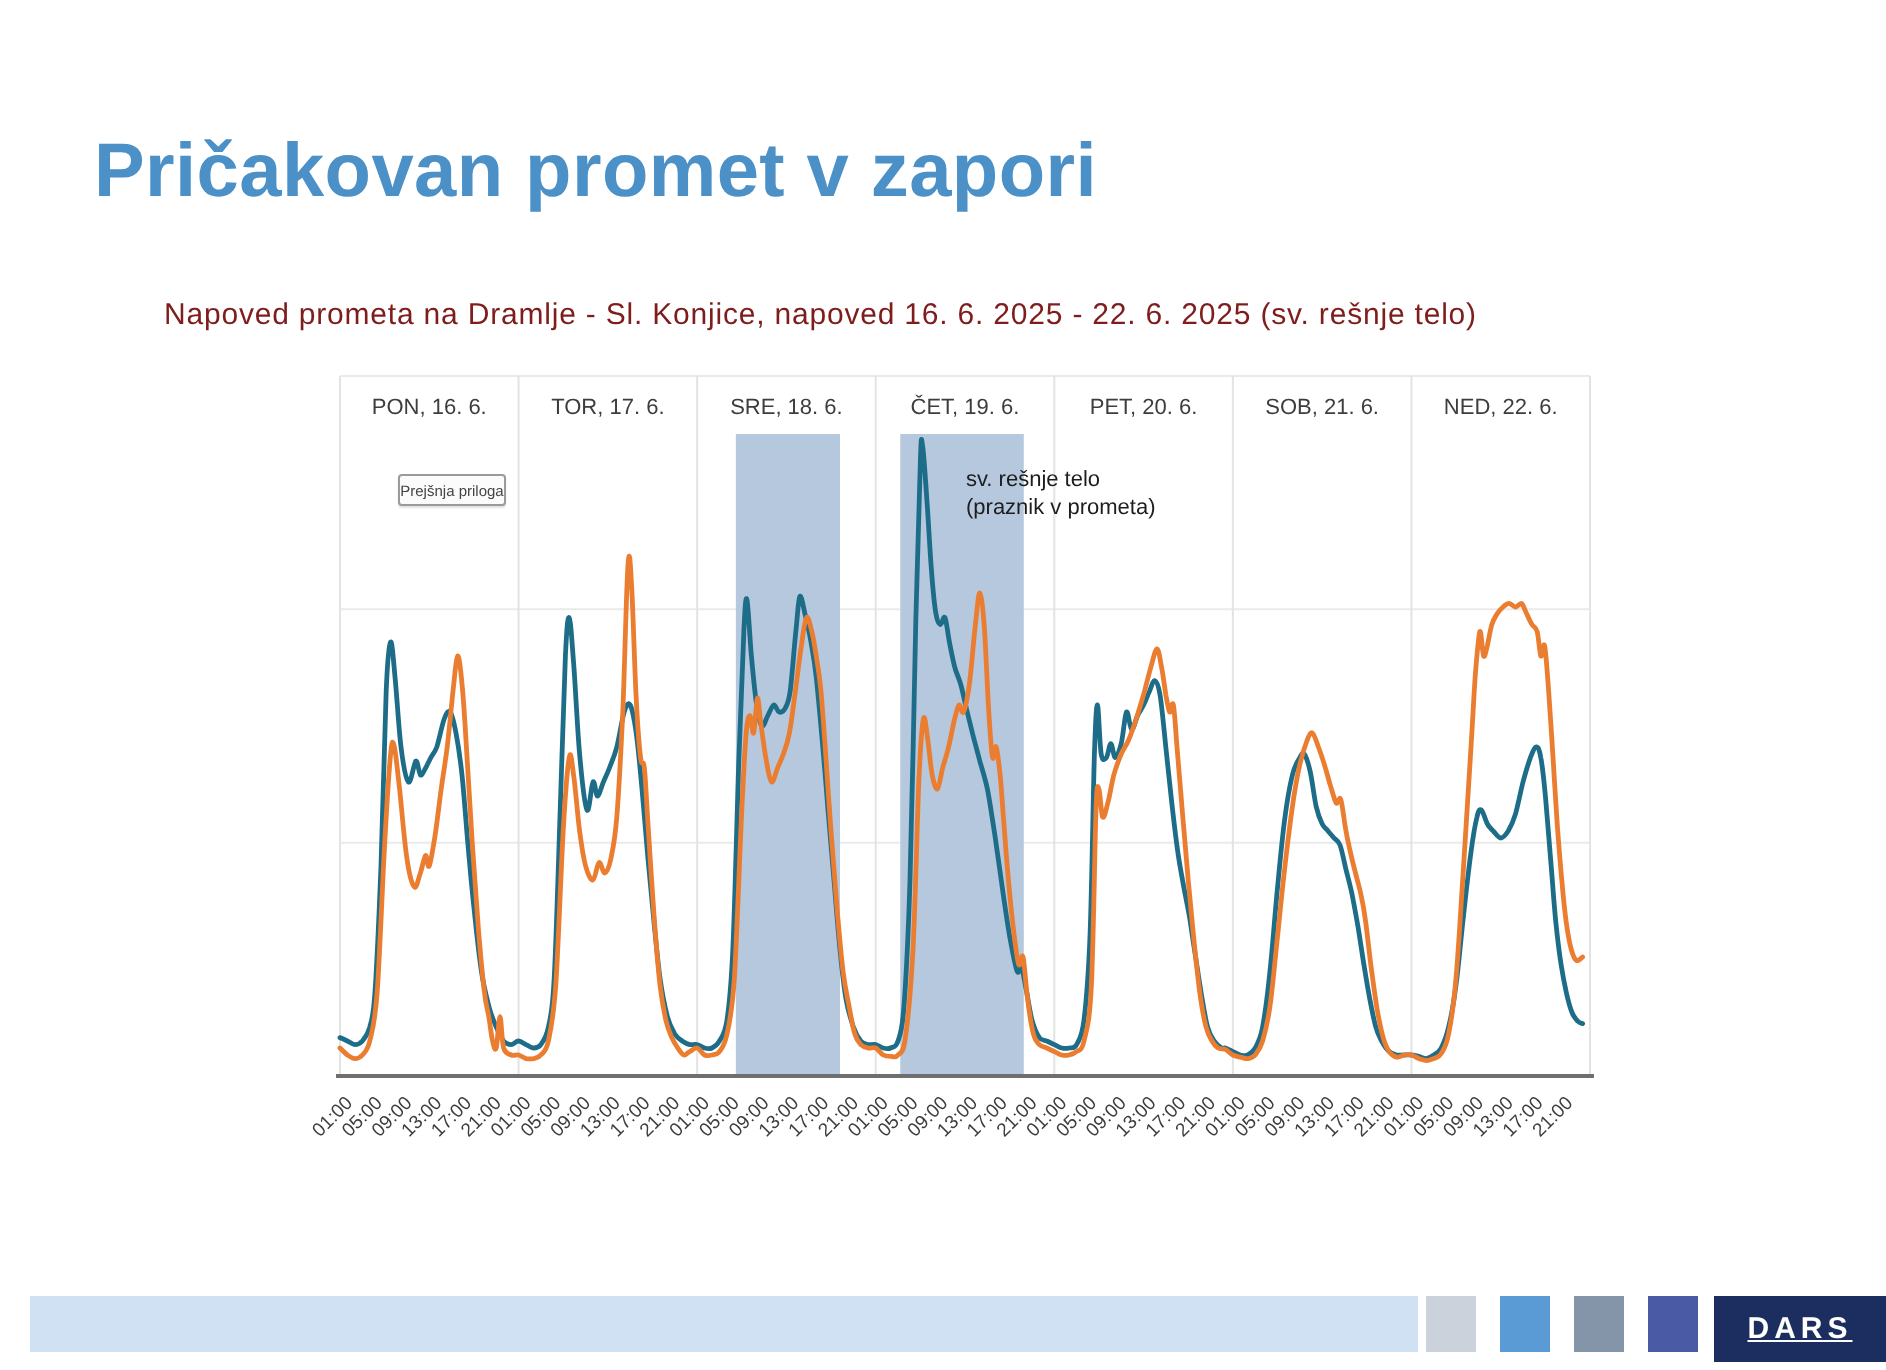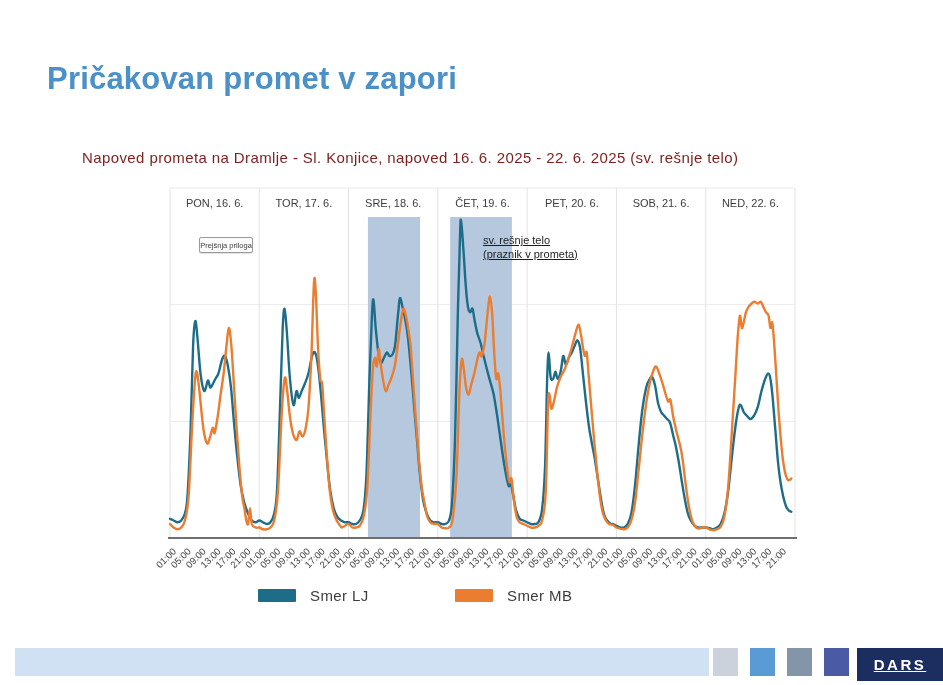--- a/index.html
+++ b/index.html
@@ -1,26 +1,26 @@
 <!DOCTYPE html>
 <html><head>
 <meta charset="utf-8">
 <style>
   html,body{margin:0;padding:0;background:#ffffff;}
   .slide{position:relative;width:943px;height:685px;background:#ffffff;overflow:hidden;
          font-family:"Liberation Sans",sans-serif;}
-  .slide-title{position:absolute;left:47px;top:40px;font-size:31px;font-weight:700;
+  .slide-title{position:absolute;left:47px;top:40px;font-size:38px;font-weight:700;
                color:#4b90c7;letter-spacing:0.2px;}
   .chart-title{position:absolute;left:82px;top:149px;font-size:15px;color:#7f1d1d;
                letter-spacing:0.4px;}
   .prev-btn{position:absolute;left:199px;top:237px;width:54px;height:16px;
             font-family:"Liberation Sans",sans-serif;font-size:7.5px;color:#444444;
             background:#fbfbfb;border:1px solid #9a9a9a;border-radius:2px;
             box-shadow:0 1px 1px rgba(0,0,0,0.12);padding:0;line-height:15px;text-align:center;}
-  .annotation{position:absolute;left:483px;top:233px;font-size:11px;color:#1d1d1d;line-height:14px;text-decoration:underline;}
+  .annotation{position:absolute;left:483px;top:233px;font-size:11px;color:#1d1d1d;line-height:14px;}
   .chart-svg{position:absolute;left:75px;top:165px;}
   .legend{position:absolute;left:0;top:587px;width:943px;height:18px;}
   .legend-item{position:absolute;display:flex;align-items:center;cursor:pointer;}
   .legend-item .swatch{width:38px;height:13px;border-radius:1px;}
   .legend-item .lbl{margin-left:14px;font-size:15px;color:#3d3d3d;letter-spacing:0.4px;}
   .footer-bar{position:absolute;left:15px;top:648px;width:694px;height:28px;}
   .footer-sq{position:absolute;top:648px;width:25px;height:28px;}
   .dars-box{position:absolute;left:857px;top:648px;width:86px;height:33px;
             display:flex;align-items:center;justify-content:center;
             color:#ffffff;font-size:15px;font-weight:700;letter-spacing:2.5px;text-decoration:underline;}
@@ -102,30 +102,20 @@
       <path d="M95.0 359.0C95.6 359.6 97.5 361.6 98.7 362.5C100.0 363.4 101.2 364.3 102.4 364.3C103.7 364.3 104.9 364.0 106.2 362.5C107.4 361.0 108.6 360.8 109.9 355.5C111.1 350.3 112.4 347.3 113.6 331.0C114.8 314.7 116.2 277.3 117.3 257.5C118.4 237.7 119.5 220.2 120.3 212.0C121.1 203.8 121.4 205.6 122.2 208.5C122.9 211.4 123.7 220.2 124.8 229.5C125.8 238.8 127.2 256.3 128.5 264.5C129.7 272.7 131.1 277.3 132.2 278.5C133.3 279.7 134.2 274.1 135.2 271.5C136.1 268.9 137.0 263.3 137.8 262.8C138.5 262.2 138.8 269.8 139.6 268.0C140.4 266.3 141.6 258.7 142.6 252.3C143.6 245.8 144.6 236.8 145.6 229.5C146.6 222.2 147.6 216.7 148.6 208.5C149.6 200.3 150.7 188.1 151.5 180.5C152.4 172.9 153.0 163.6 153.8 163.0C154.5 162.4 155.3 169.4 156.0 177.0C156.8 184.6 157.4 195.1 158.2 208.5C159.1 221.9 160.2 242.3 161.2 257.5C162.2 272.7 163.2 287.3 164.2 299.5C165.2 311.8 166.3 323.7 167.2 331.0C168.0 338.3 168.7 339.2 169.4 343.3C170.1 347.3 170.6 352.9 171.3 355.5C171.9 358.1 172.5 361.0 173.1 359.0C173.7 357.0 174.4 343.3 175.0 343.3C175.6 343.3 175.9 355.8 176.8 359.0C177.8 362.2 179.3 361.9 180.6 362.5C181.8 363.1 183.0 362.2 184.3 362.5C185.5 362.8 186.8 364.0 188.0 364.3C189.2 364.5 190.5 364.5 191.7 364.3C193.0 364.0 194.2 364.0 195.4 362.5C196.7 361.0 197.9 361.3 199.2 355.5C200.4 349.7 201.6 345.0 202.9 327.5C204.1 310.0 205.5 269.5 206.6 250.5C207.7 231.5 208.7 218.4 209.6 213.8C210.5 209.1 210.9 216.4 211.8 222.5C212.7 228.6 213.8 242.9 214.8 250.5C215.8 258.1 216.7 263.9 217.8 268.0C218.9 272.1 220.4 275.3 221.5 275.0C222.6 274.7 223.5 266.8 224.5 266.3C225.5 265.7 226.4 271.8 227.4 271.5C228.4 271.2 229.4 269.2 230.4 264.5C231.4 259.8 232.4 255.8 233.4 243.5C234.4 231.3 235.4 212.0 236.4 191.0C237.3 170.0 238.2 128.0 239.0 117.5C239.7 107.0 240.2 116.9 240.8 128.0C241.5 139.1 242.3 169.7 243.1 184.0C243.8 198.3 244.6 207.9 245.3 213.8C246.0 219.6 246.5 213.5 247.2 219.0C247.8 224.5 248.2 234.8 249.0 247.0C249.8 259.3 251.0 279.1 252.0 292.5C253.0 305.9 254.0 318.8 255.0 327.5C256.0 336.3 257.0 340.6 257.9 345.0C258.9 349.4 259.9 351.4 260.9 353.8C261.9 356.1 262.9 357.5 263.9 359.0C264.9 360.5 265.9 362.2 266.9 362.5C267.9 362.8 268.7 361.3 269.9 360.8C271.0 360.2 272.3 358.7 273.6 359.0C274.8 359.3 276.1 361.9 277.3 362.5C278.5 363.1 279.8 362.8 281.0 362.5C282.3 362.2 283.5 362.5 284.7 360.8C286.0 359.0 287.2 358.1 288.5 352.0C289.7 345.9 290.9 342.7 292.2 324.0C293.4 305.3 294.9 260.4 295.9 240.0C296.9 219.6 297.4 209.4 298.1 201.5C298.8 193.6 299.4 192.8 300.0 192.8C300.6 192.8 301.2 203.0 301.8 201.5C302.5 200.0 303.1 184.6 303.7 184.0C304.3 183.4 304.8 192.8 305.6 198.0C306.3 203.3 307.3 210.8 308.2 215.5C309.0 220.2 309.8 225.4 310.8 226.0C311.7 226.6 312.8 221.3 313.8 219.0C314.7 216.7 315.7 214.9 316.7 212.0C317.7 209.1 318.7 206.8 319.7 201.5C320.7 196.3 321.7 187.8 322.7 180.5C323.7 173.2 324.7 163.9 325.7 157.8C326.6 151.6 327.4 144.9 328.3 143.8C329.1 142.6 330.1 147.5 330.9 150.8C331.7 154.0 332.4 158.3 333.1 163.0C333.8 167.7 334.6 171.2 335.3 178.7C336.1 186.3 336.7 196.5 337.6 208.5C338.4 220.5 339.5 237.1 340.5 250.5C341.5 263.9 342.5 277.3 343.5 289.0C344.5 300.7 345.5 312.3 346.5 320.5C347.5 328.7 348.5 332.8 349.5 338.0C350.5 343.3 351.4 348.8 352.4 352.0C353.4 355.2 354.3 356.1 355.4 357.3C356.5 358.4 357.9 358.7 359.1 359.0C360.4 359.3 361.6 358.4 362.9 359.0C364.1 359.6 365.3 361.8 366.6 362.5C367.8 363.2 369.1 363.2 370.3 363.2C371.5 363.2 372.8 364.1 374.0 362.5C375.3 360.9 376.5 362.5 377.7 353.8C379.0 345.0 380.3 331.3 381.5 310.0C382.6 288.7 383.6 245.3 384.4 226.0C385.3 206.8 385.9 198.0 386.7 194.5C387.4 191.0 388.2 200.3 388.9 205.0C389.6 209.7 390.3 218.4 391.1 222.5C391.9 226.6 392.9 230.1 393.7 229.5C394.6 228.9 395.4 222.5 396.3 219.0C397.3 215.5 398.3 212.6 399.3 208.5C400.3 204.4 401.4 198.0 402.3 194.5C403.2 191.0 403.8 188.1 404.5 187.5C405.3 186.9 405.9 192.8 406.8 191.0C407.6 189.3 408.7 184.3 409.7 177.0C410.7 169.7 411.8 154.8 412.7 147.3C413.6 139.7 414.2 131.2 414.9 131.5C415.7 131.8 416.4 139.1 417.2 149.0C417.9 158.9 418.7 180.2 419.4 191.0C420.1 201.8 420.6 210.8 421.3 213.8C421.9 216.7 422.4 206.5 423.1 208.5C423.8 210.5 424.5 216.7 425.4 226.0C426.2 235.3 427.3 252.8 428.3 264.5C429.3 276.2 430.3 287.3 431.3 296.0C432.3 304.8 433.4 314.1 434.3 317.0C435.2 319.9 435.8 310.6 436.5 313.5C437.3 316.4 437.9 328.1 438.8 334.5C439.6 340.9 440.7 348.2 441.7 352.0C442.7 355.8 443.6 356.1 444.7 357.3C445.8 358.4 447.2 358.4 448.4 359.0C449.7 359.6 450.9 360.2 452.1 360.8C453.4 361.3 454.6 362.2 455.9 362.5C457.1 362.8 458.3 362.8 459.6 362.5C460.8 362.2 462.1 361.9 463.3 360.8C464.5 359.6 465.8 361.0 467.0 355.5C468.3 350.0 469.8 346.8 470.7 327.5C471.7 308.3 472.4 256.3 473.0 240.0C473.6 223.7 473.9 228.9 474.5 229.5C475.0 230.1 475.6 242.3 476.3 243.5C477.1 244.7 478.0 240.0 478.9 236.5C479.9 233.0 480.8 226.6 481.9 222.5C483.0 218.4 484.4 214.9 485.6 212.0C486.9 209.1 488.1 207.9 489.3 205.0C490.6 202.1 491.8 198.3 493.1 194.5C494.3 190.7 495.5 186.6 496.8 182.3C498.0 177.9 499.4 172.0 500.5 168.3C501.6 164.5 502.6 159.5 503.5 159.5C504.4 159.5 505.0 164.5 505.7 168.3C506.5 172.0 507.3 178.5 507.9 182.3C508.6 186.0 509.2 190.1 509.8 191.0C510.4 191.9 511.0 184.6 511.7 187.5C512.3 190.4 512.8 199.8 513.5 208.5C514.3 217.3 515.2 228.9 516.1 240.0C517.1 251.1 518.1 263.9 519.1 275.0C520.1 286.1 521.1 296.9 522.1 306.5C523.1 316.1 524.1 325.8 525.1 332.8C526.1 339.8 527.0 344.7 528.0 348.5C529.0 352.3 530.0 353.8 531.0 355.5C532.0 357.3 532.9 358.3 534.0 359.0C535.1 359.7 536.5 359.1 537.7 359.7C538.9 360.3 540.2 361.9 541.4 362.5C542.7 363.1 543.9 363.3 545.1 363.6C546.4 363.8 547.6 364.4 548.9 364.3C550.1 364.1 551.3 364.0 552.6 362.5C553.8 361.0 555.1 359.6 556.3 355.5C557.5 351.4 558.8 346.8 560.0 338.0C561.3 329.3 562.5 314.7 563.8 303.0C565.0 291.3 566.2 278.8 567.5 268.0C568.7 257.2 570.0 246.7 571.2 238.3C572.4 229.8 573.7 222.8 574.9 217.3C576.2 211.7 577.6 207.6 578.6 205.0C579.7 202.4 580.3 200.9 581.2 201.5C582.2 202.1 583.2 205.9 584.2 208.5C585.2 211.1 586.2 214.0 587.2 217.3C588.2 220.5 589.2 224.5 590.2 227.8C591.2 231.0 592.3 235.3 593.1 236.5C594.0 237.7 594.6 232.4 595.4 234.8C596.2 237.1 597.1 245.8 598.0 250.5C598.8 255.2 599.7 259.0 600.6 262.8C601.4 266.5 602.4 270.0 603.2 273.3C604.0 276.5 604.7 278.5 605.4 282.0C606.2 285.5 606.8 288.1 607.6 294.3C608.5 300.4 609.6 311.2 610.6 318.8C611.6 326.3 612.6 333.9 613.6 339.8C614.6 345.6 615.6 350.3 616.6 353.8C617.6 357.3 618.4 359.1 619.6 360.8C620.7 362.4 622.0 363.3 623.3 363.6C624.5 363.8 625.8 362.7 627.0 362.5C628.2 362.3 629.5 362.2 630.7 362.5C632.0 362.8 633.2 363.8 634.4 364.3C635.7 364.7 636.9 365.3 638.2 365.3C639.4 365.3 640.6 364.8 641.9 364.3C643.1 363.7 644.4 363.8 645.6 361.8C646.8 359.8 648.1 358.3 649.3 352.0C650.6 345.7 651.8 338.0 653.0 324.0C654.3 310.0 655.5 287.3 656.8 268.0C658.0 248.8 659.5 224.5 660.5 208.5C661.5 192.5 662.0 181.4 662.7 171.8C663.5 162.1 664.3 152.2 664.9 150.8C665.6 149.3 666.2 161.8 666.8 163.0C667.4 164.2 668.0 160.4 668.7 157.8C669.3 155.1 670.1 149.9 670.9 147.3C671.7 144.6 672.6 143.5 673.5 142.0C674.4 140.5 675.5 139.4 676.5 138.5C677.5 137.6 678.4 136.7 679.4 136.7C680.5 136.7 681.7 138.5 682.8 138.5C683.9 138.5 684.8 136.2 685.8 136.7C686.7 137.3 687.5 140.3 688.4 142.0C689.2 143.8 690.1 145.8 691.0 147.3C691.9 148.7 692.8 148.1 693.6 150.8C694.3 153.4 694.8 161.8 695.4 163.0C696.1 164.2 696.7 155.1 697.3 157.8C697.9 160.4 698.5 169.7 699.2 178.7C699.8 187.8 700.7 200.6 701.4 212.0C702.1 223.4 702.9 236.5 703.6 247.0C704.4 257.5 705.1 266.8 705.9 275.0C706.6 283.2 707.3 290.2 708.1 296.0C708.9 301.8 709.8 306.8 710.7 310.0C711.6 313.2 712.4 314.7 713.3 315.3C714.2 315.8 715.8 313.8 716.3 313.5" fill="none" stroke="#eb7d31" stroke-width="2.4" stroke-linejoin="round" stroke-linecap="round"></path>
     </svg>
 
   <button class="prev-btn">Prejšnja priloga</button>
 
   <div class="annotation">
     <div>sv. rešnje telo</div>
     <div>(praznik v prometa)</div>
   </div>
 
-  <div class="legend">
-    <div class="legend-item" style="left:258px;top:0;">
-      <span class="swatch" id="swatch-0" style="background: rgb(29, 109, 137);"></span>
-      <span class="lbl">Smer LJ</span>
-    </div>
-    <div class="legend-item" style="left:455px;top:0;">
-      <span class="swatch" id="swatch-1" style="background: rgb(235, 125, 49);"></span>
-      <span class="lbl">Smer MB</span>
-    </div>
-  </div>
 
   <div class="footer-bar" id="footer-bar" style="background: rgb(207, 225, 242);"></div>
   <div class="footer-sq" id="sq-0" style="left: 713px; background: rgb(204, 210, 220);"></div>
   <div class="footer-sq" id="sq-1" style="left: 750px; background: rgb(91, 155, 213);"></div>
   <div class="footer-sq" id="sq-2" style="left: 787px; background: rgb(132, 148, 169);"></div>
   <div class="footer-sq" id="sq-3" style="left: 824px; background: rgb(74, 90, 164);"></div>
   <div class="dars-box" id="dars-box" style="background: rgb(27, 46, 95);">DARS</div>
 
 </div>
 

